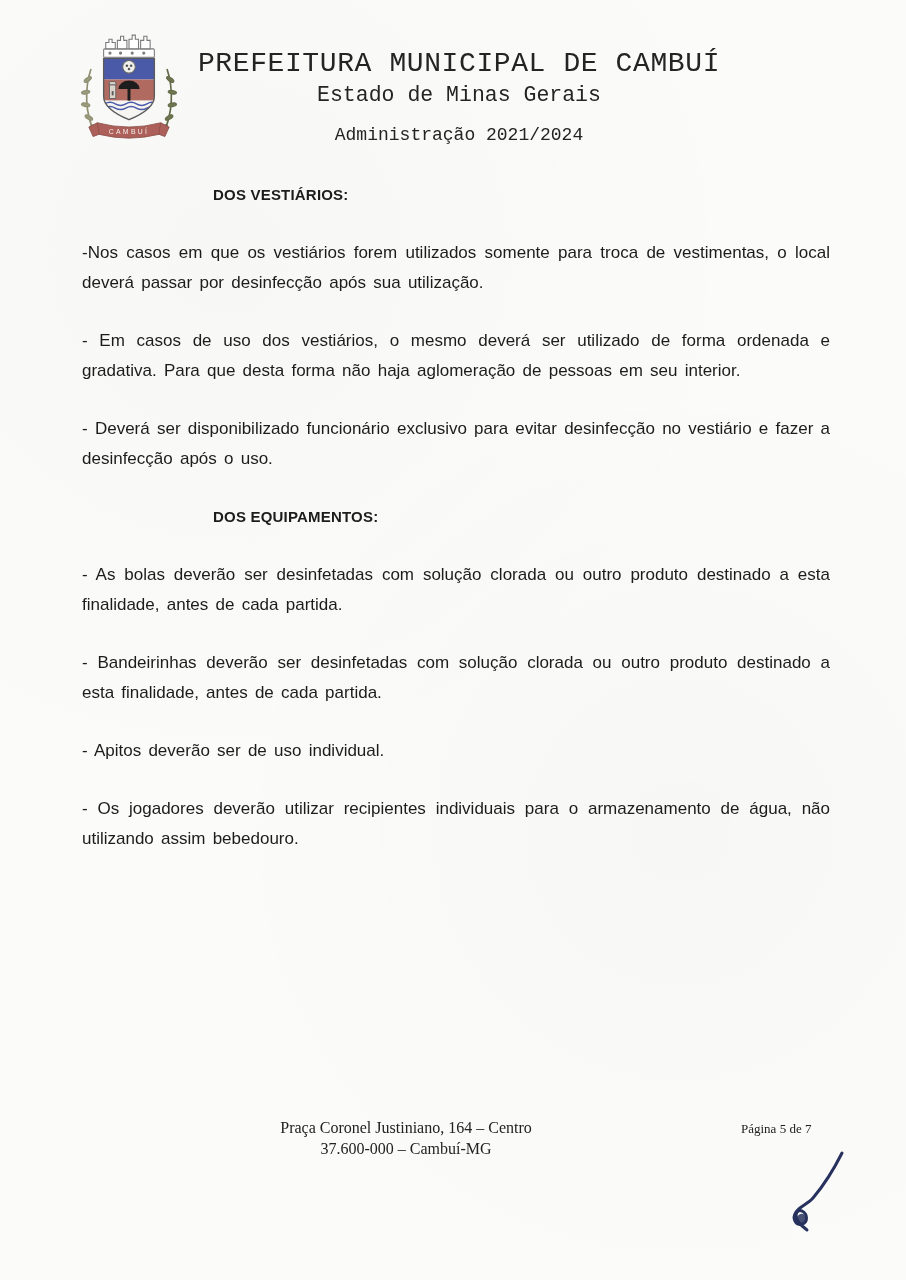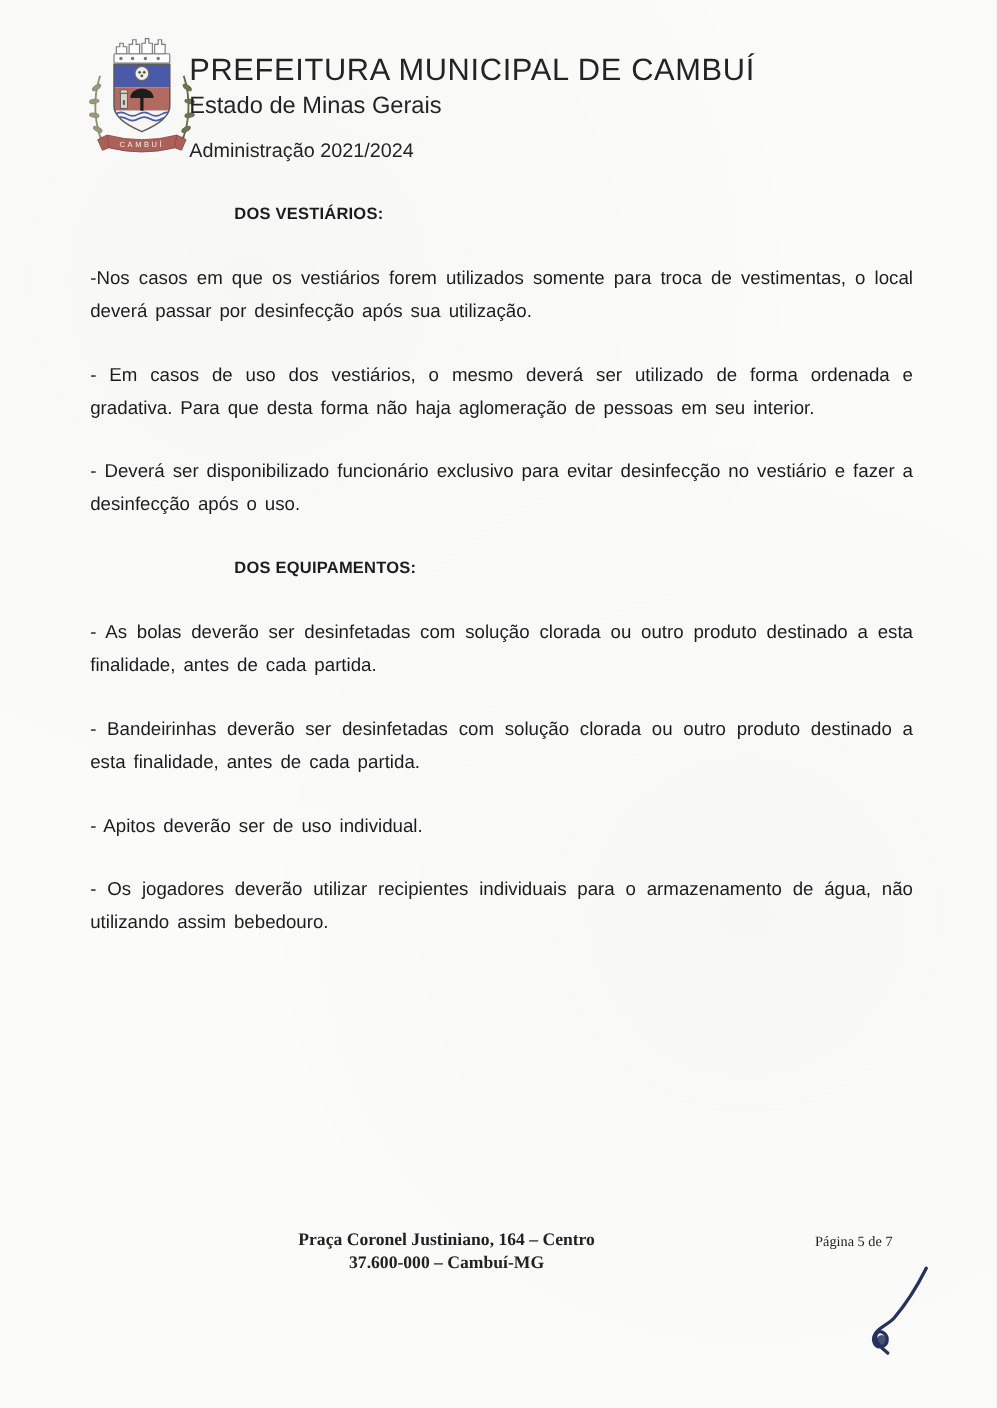--- a/index.html
+++ b/index.html
@@ -12,22 +12,23 @@
       radial-gradient(circle at 25% 20%, rgba(0,0,0,0.014), transparent 45%),
       radial-gradient(circle at 75% 65%, rgba(0,0,0,0.014), transparent 45%),
       #fbfbfa;
     overflow:hidden;
     color:#1e1e1e;
   }
 
   
   .logo { position:absolute; left:74px; top:33px; width:110px; height:112px; }
   .header-text {
-    position:absolute; left:172px; top:48px; width:550px;
-    font-family:Liberation Sans, sans-serif;
+    position:absolute; left:184px; top:48px; width:550px;
+    text-align:center;
+    font-family:Liberation Mono, monospace;
     color:#242424;
   }
   .title { font-size:28px; letter-spacing:0.6px; white-space:nowrap; font-weight:500; }
   .subtitle { font-size:21.5px; margin-top:4px; }
   .admin { font-size:18px; margin-top:18px; }
 
   
   .content {
     position:absolute; left:82px; top:180px; width:748px;
     font-family:"Liberation Sans", sans-serif;
@@ -43,21 +44,21 @@
     text-align:justify; text-align-last:left;
     word-spacing:2.5px;
     margin-bottom:28px;
   }
 
   
   .footer-center {
     position:absolute; left:206px; top:1118px; width:400px;
     text-align:center;
     font-family:"Liberation Serif", serif;
-    font-size:16px; line-height:20.5px; color:#222;font-weight:bold;
+    font-size:16px; line-height:20.5px; color:#222;
   }
   .footer-link { text-decoration:underline; color:#1e1e1e; cursor:pointer; }
   .page-number {
     position:absolute; left:741px; top:1121px;
     font-family:"Liberation Serif", serif;
     font-size:13px; color:#222;
   }
   .signature { position:absolute; left:778px; top:1145px; }
 </style>
 </head>

